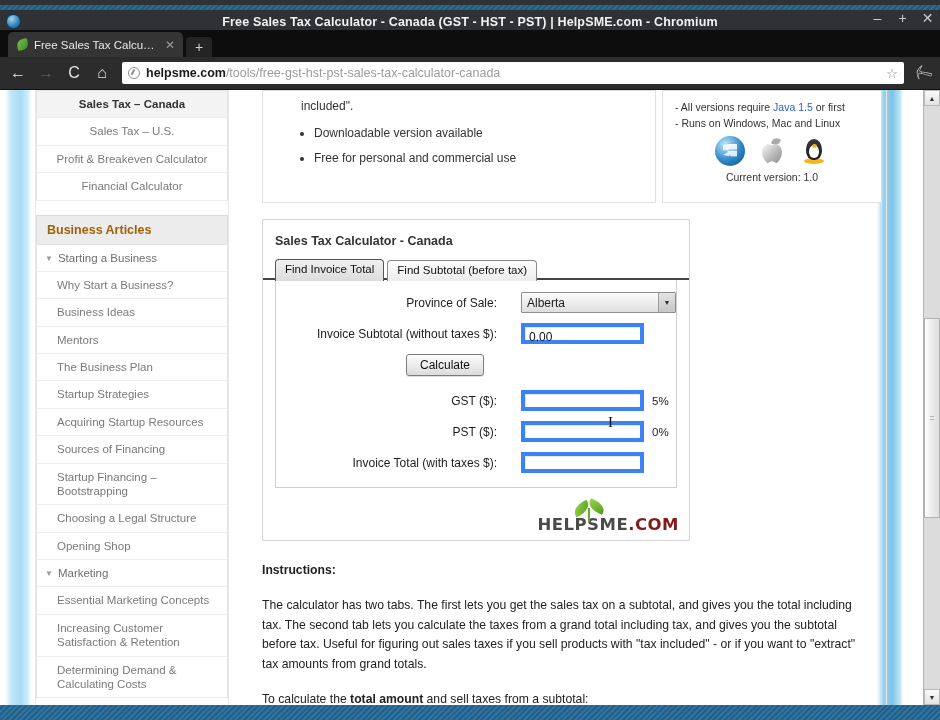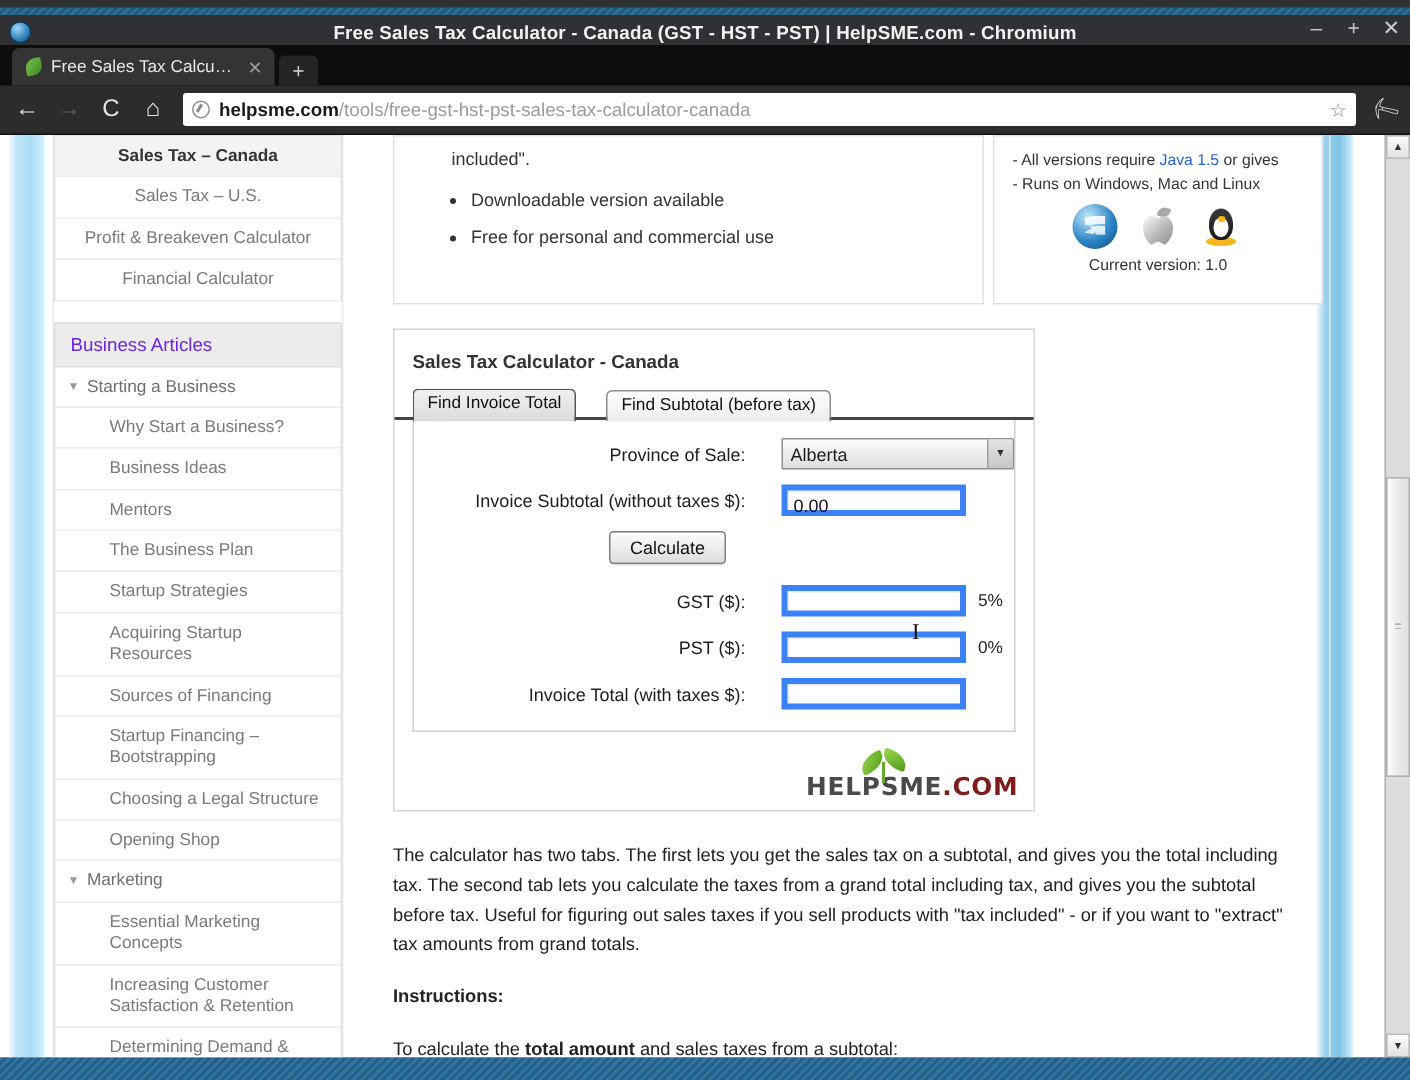--- a/index.html
+++ b/index.html
@@ -116,26 +116,26 @@
     position: absolute; left: 36px; top: 0; width: 192px; height: 100%;
     font-size: 11.5px;
   }
   .nav-block { border: 1px solid #e2e2e2; border-bottom: none; background: #fff; }
   .nav-row {
     border-bottom: 1px solid #ececec; padding: 6px 10px;
     color: #7a7a7a; line-height: 1.25;
   }
   .nav-row.active { background: #f3f3f3; color: #333; font-weight: bold; text-align: center; }
   .nav-row.center { text-align: center; }
-  .nav-row.sub { padding-left: 36px; }
+  .nav-row.sub { padding-left: 20px; }
   .nav-row.group { padding-left: 8px; color: #6f6f6f; }
   .caret { display: inline-block; color: #9a9a9a; font-size: 8px; margin-right: 5px; vertical-align: 1px; }
   .section-head {
     background: #ececec; border: 1px solid #dcdcdc; border-bottom: none;
-    padding: 7px 10px; font-size: 12.5px; font-weight: normal; color: #6d28d9;
+    padding: 7px 10px; font-size: 12.5px; font-weight: bold; color: #a16207;
   }
   .gap { height: 14px; }
 
   
   #main {
     position: absolute; left: 262px; top: 0; width: 620px; height: 100%;
     color: #2b2b2b;
   }
 
   .topboxes { display: flex; gap: 6px; }
@@ -204,21 +204,21 @@
   .ctab {
     font-size: 11.5px; color: #111; padding: 3px 9px 4px 9px; line-height: 13px;
     border: 1px solid #8a8a8a; border-bottom: none;
     border-radius: 4px 4px 0 0; position: relative; bottom: -2px;
     background: linear-gradient(#fdfdfd,#ececec);
   }
   .ctab.sel {
     background: linear-gradient(#f0f0f0,#dcdcdc);
     border-color: #555; z-index: 2; padding-bottom: 5px;
   }
-  .ctab + .ctab { margin-left: 20px; }
+  .ctab + .ctab { margin-left: 3px; }
 
   #calc-body { border: 1px solid #cfcfcf; border-top: none; margin: 0 12px 10px 12px; padding: 12px 0 14px 0; background: #fff; }
   .row { display: flex; align-items: center; margin-bottom: 10px; }
   .rlabel { width: 245px; text-align: right; padding-right: 24px; font-size: 12px; color: #1d1d1d; }
   .field {
     height: 21px; width: 96px; border: 4px solid #3b82f6; background: #fff;
     font-size: 12px; color: #111; padding: 0 4px; line-height: 21px;
     box-shadow: inset 1px 1px 0 #e8e8e8;
   }
   .field.wide { width: 123px; }
@@ -374,21 +374,21 @@
 
         <div class="topboxes">
           <div class="featbox left">
             <div class="cont">included".</div>
             <ul>
               <li>Downloadable version available</li>
               <li>Free for personal and commercial use</li>
             </ul>
           </div>
           <div class="featbox right">
-            <div class="rline"><span>- All versions require </span><a href="#">Java 1.5</a><span> or gives</span></div>
+            <div class="rline"><span>- All versions require </span><a href="#">Java 1.5</a><span> or first</span></div>
             <div class="rline">- Runs on Windows, Mac and Linux</div>
             <div class="oslogos">
               <div class="os win"></div>
               <div class="os apple">
                   <span class="leaf"></span>
                   <span class="body"></span>
                 </div>
               <div class="os tux">
                   <span class="feet"></span>
                   <span class="b"></span>
@@ -451,23 +451,23 @@
               <span class="sprout">
                 <span class="stem"></span>
                   <span class="leafA"></span>
                   <span class="leafB"></span>
               </span>
             </div>
           </div>
         </div>
 
         <div class="copy">
+          <p><b>Instructions:</b></p>
           <p>The calculator has two tabs. The first lets you get the sales tax on a subtotal, and gives you the total including tax. The second tab lets you calculate the taxes from a grand total including tax, and gives you the subtotal before tax. Useful for figuring out sales taxes if you sell products with "tax included" - or if you want to "extract" tax amounts from grand totals.</p>
-          <p><b>Instructions:</b></p>
-          <p><span>To calculate the </span><b>total amount</b><span> and sales taxes from a subtotal:</span></p>
+          <p><span>To calculate the </span><b>total amount</b><span> and sell taxes from a subtotal:</span></p>
         </div>
 
       </div>
 
       <div id="cursor-ibeam">I</div>
 
       <div id="scrollbar">
         <div class="sbtn" id="sbup">▲</div>
         <div id="sbthumb"></div>
         <div class="sbtn" id="sbdown">▼</div>

